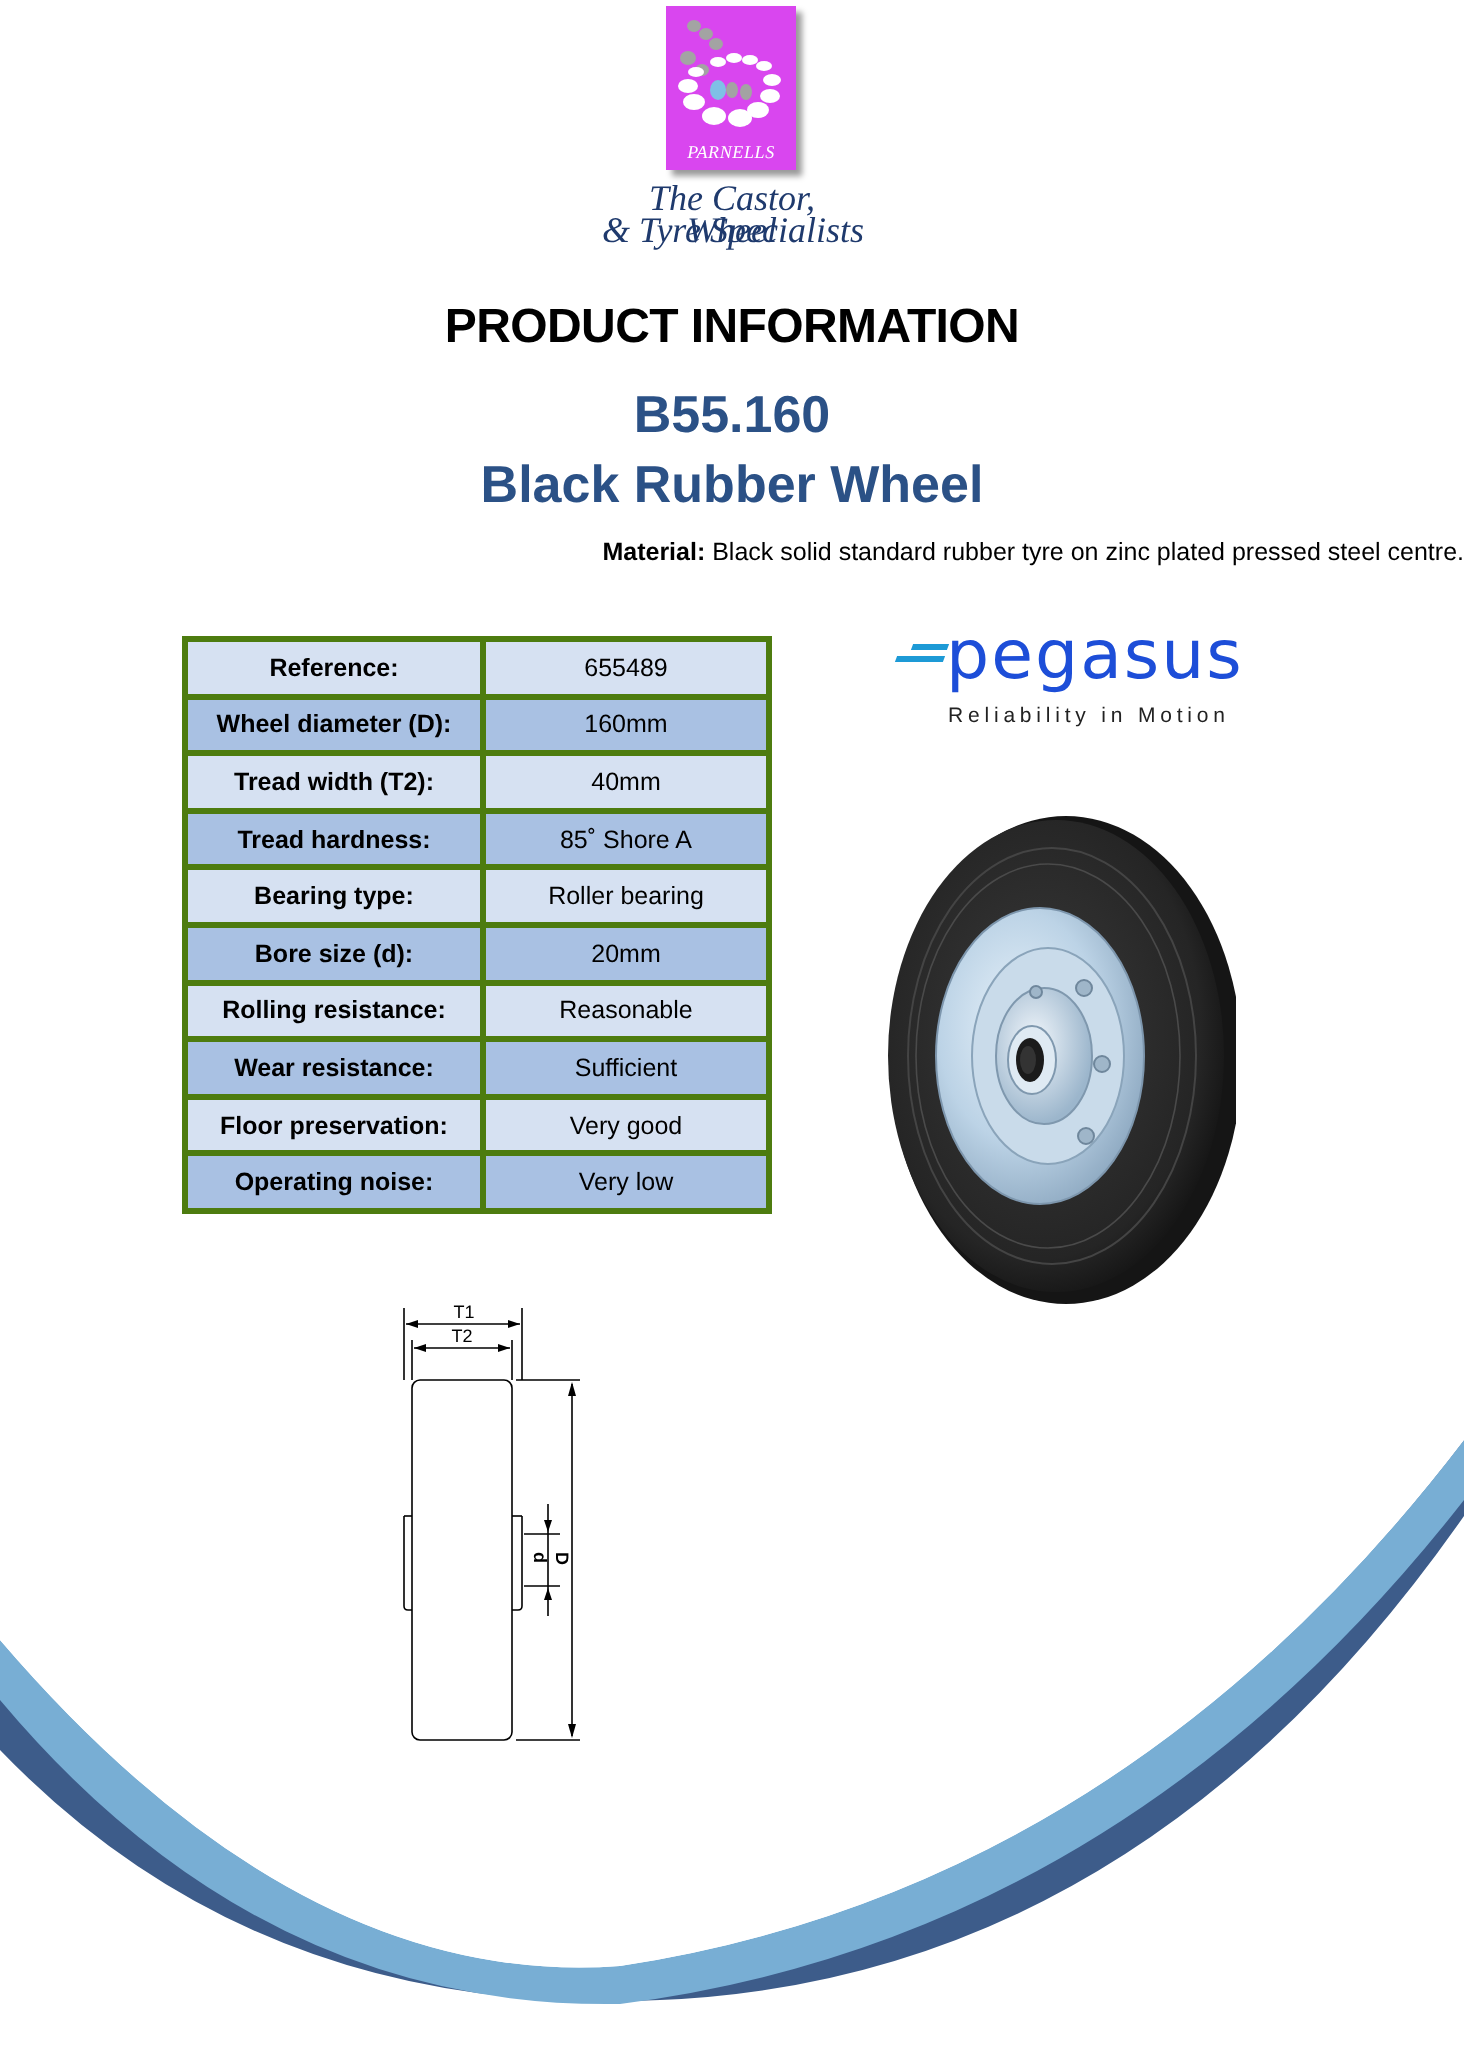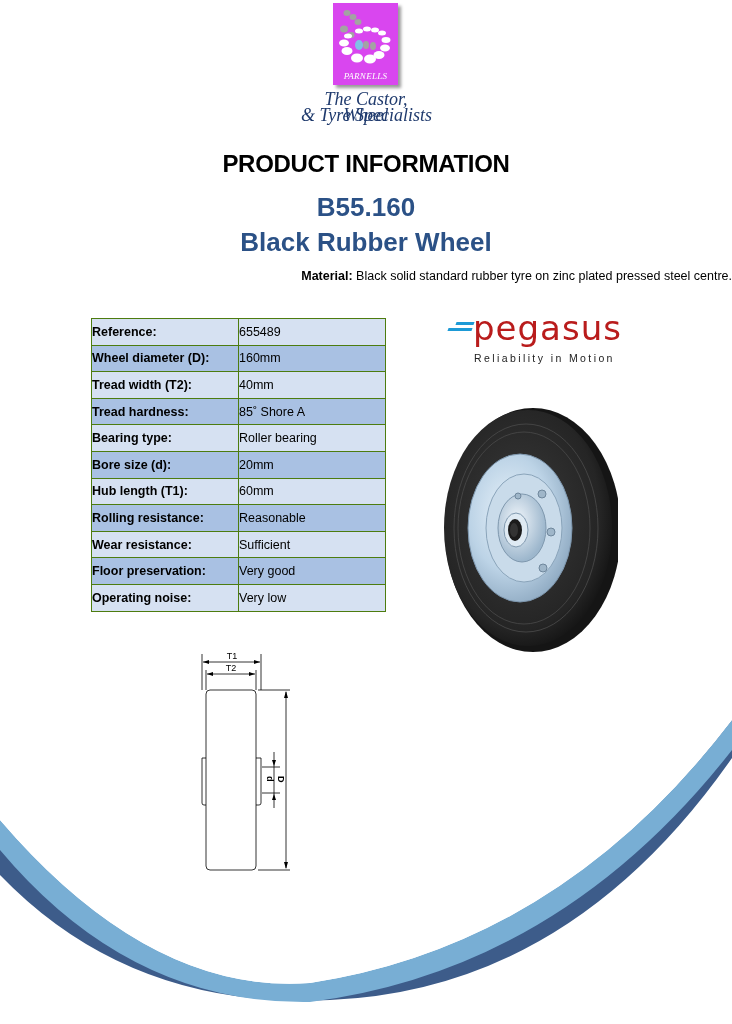--- a/index.html
+++ b/index.html
@@ -93,40 +93,40 @@
       position: absolute;
       left: 91px;
       top: 318px;
       width: 295px;
       border-collapse: collapse;
       font-size: 12.5px;
     }
     table.spec td {
       height: 25.6px;
       padding: 0;
-      text-align: left;
-      border: 1px solid #4d7c0f;
+      text-align: center;
+      border: 3px solid #4d7c0f;
     }
     table.spec td.lbl { width: 146px; font-weight: bold; }
     table.spec tr:nth-child(odd) td { background: #d6e1f2; }
     table.spec tr:nth-child(even) td { background: #a9c1e3; }
 
     .pegasus {
       position: absolute;
       left: 444px;
       top: 312px;
       width: 180px;
       height: 60px;
     }
     .pegasus .word {
       position: absolute;
       left: 29px;
       top: -4px;
       font-size: 34px;
-      color: #b91c1c;
+      color: #1d4ed8;
       letter-spacing: 1px;
       font-family: "DejaVu Sans", sans-serif;
     }
     .pegasus .slogan {
       position: absolute;
       left: 30px;
       top: 40px;
       font-size: 10.5px;
       letter-spacing: 2.4px;
       color: #222;
@@ -206,24 +206,20 @@
         <td class="lbl">Tread hardness:</td>
         <td>85˚ Shore A</td>
       </tr>
     <tr>
         <td class="lbl">Bearing type:</td>
         <td>Roller bearing</td>
       </tr>
     <tr>
         <td class="lbl">Bore size (d):</td>
         <td>20mm</td>
-      </tr>
-    <tr>
-        <td class="lbl">Hub length (T1):</td>
-        <td>60mm</td>
       </tr>
     <tr>
         <td class="lbl">Rolling resistance:</td>
         <td>Reasonable</td>
       </tr>
     <tr>
         <td class="lbl">Wear resistance:</td>
         <td>Sufficient</td>
       </tr>
     <tr>

